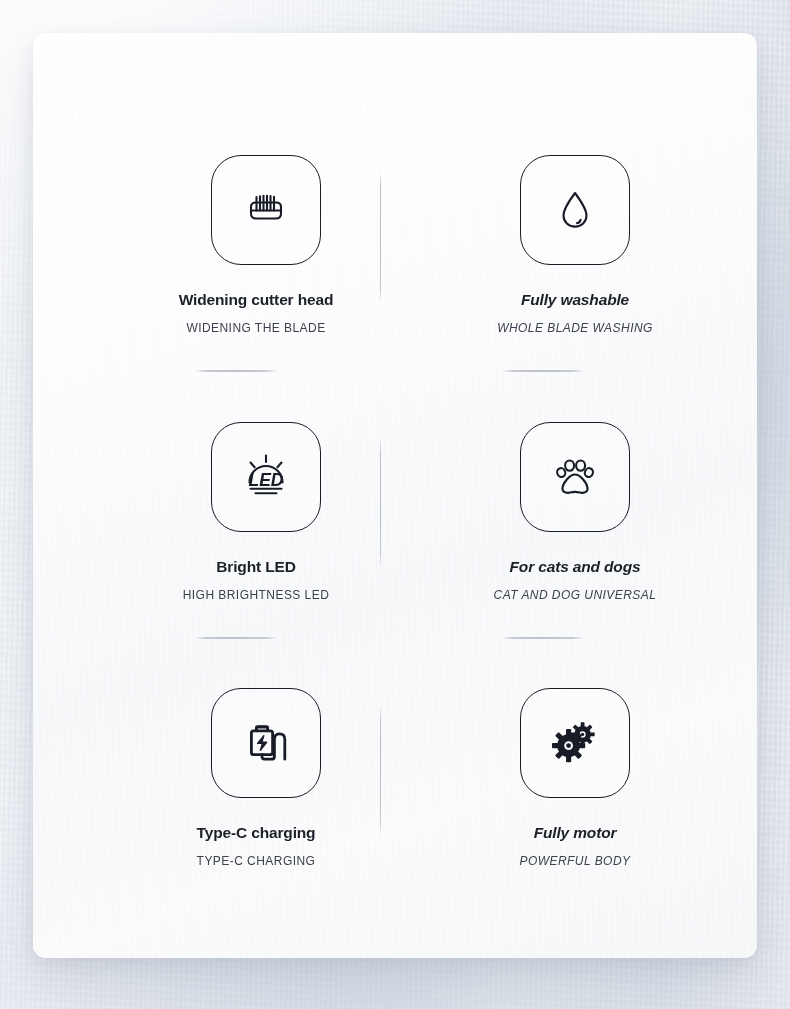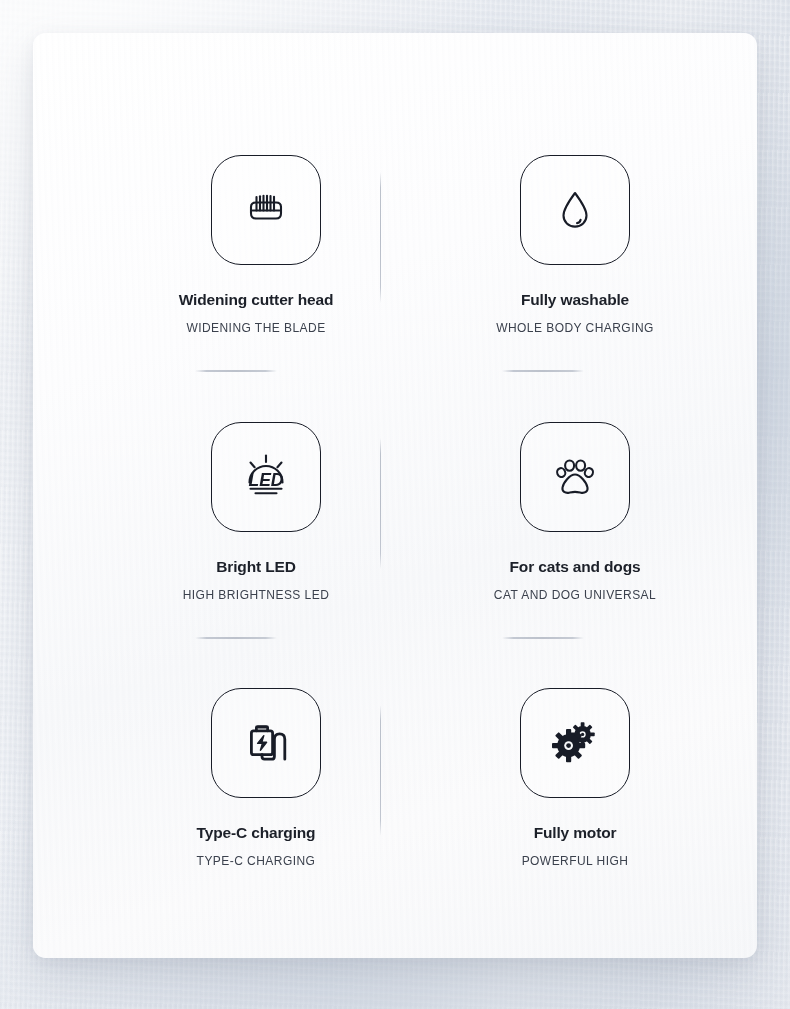--- a/index.html
+++ b/index.html
@@ -138,21 +138,21 @@
     font-weight: 400;
     color: #3b414d;
     letter-spacing: .45px;
     text-align: center;
     white-space: nowrap;
   }
 
   
   .text-block { width: 300px; text-align: center; }
   .feature.col-left .text-block  { margin-left: -39px; }
-  .feature.col-right .text-block { margin-left: -28px; }
+  .feature.col-right .text-block { margin-left: -28px; font-style: italic; }
 
   
   .v-divider {
     position: absolute;
     width: 1.4px;
     background: linear-gradient(to bottom,
       rgba(190,196,206,0) 0%,
       #bcc2cc 12%,
       #b7bdc8 50%,
       #c2c7d1 88%,
@@ -218,21 +218,21 @@
           <span>
             <svg width="62" height="62" viewBox="0 0 62 62" fill="none" stroke="#181c27" stroke-width="2.1" stroke-linecap="round" stroke-linejoin="round">
               <path d="M31 14 C31 14 19.5 29.5 19.5 36.4 C19.5 42.8 24.6 47.6 31 47.6
                        C37.4 47.6 42.5 42.8 42.5 36.4 C42.5 29.5 31 14 31 14 Z"></path>
               <path d="M36.6 40.8 C36.2 42.7 34.8 43.9 33.1 44.1"></path>
             </svg>
           </span>
         </div>
         <div class="text-block">
           <div class="feature-title">Fully washable</div>
-          <div class="feature-sub">WHOLE BODY CHARGING</div>
+          <div class="feature-sub">WHOLE BLADE WASHING</div>
         </div>
       </div>
 
       <div class="feature col-right row-2">
         <div class="icon-box">
           <span>
             <svg width="62" height="62" viewBox="0 0 62 62" fill="none" stroke="#181c27" stroke-width="2.1" stroke-linecap="round" stroke-linejoin="round">
               <ellipse cx="25.6" cy="19.6" rx="4.5" ry="5.1"></ellipse>
               <ellipse cx="36.6" cy="19.6" rx="4.5" ry="5.1"></ellipse>
               <ellipse cx="17.2" cy="26.6" rx="4.0" ry="4.5" transform="rotate(-22 17.2 26.6)"></ellipse>
@@ -337,19 +337,19 @@
                   <circle cx="0" cy="0" r="11.4"></circle>
                   <circle cx="0" cy="0" r="4.4" fill="#f7f8fa"></circle>
                   <circle cx="0" cy="0" r="2.4" fill="#181c27"></circle>
                 </g>
               </g>
             </svg>
           </span>
         </div>
         <div class="text-block">
           <div class="feature-title">Fully motor</div>
-          <div class="feature-sub">POWERFUL HIGH</div>
+          <div class="feature-sub">POWERFUL BODY</div>
         </div>
       </div>
 
     </div>
   </div>
 </div>
 
 </body></html>

